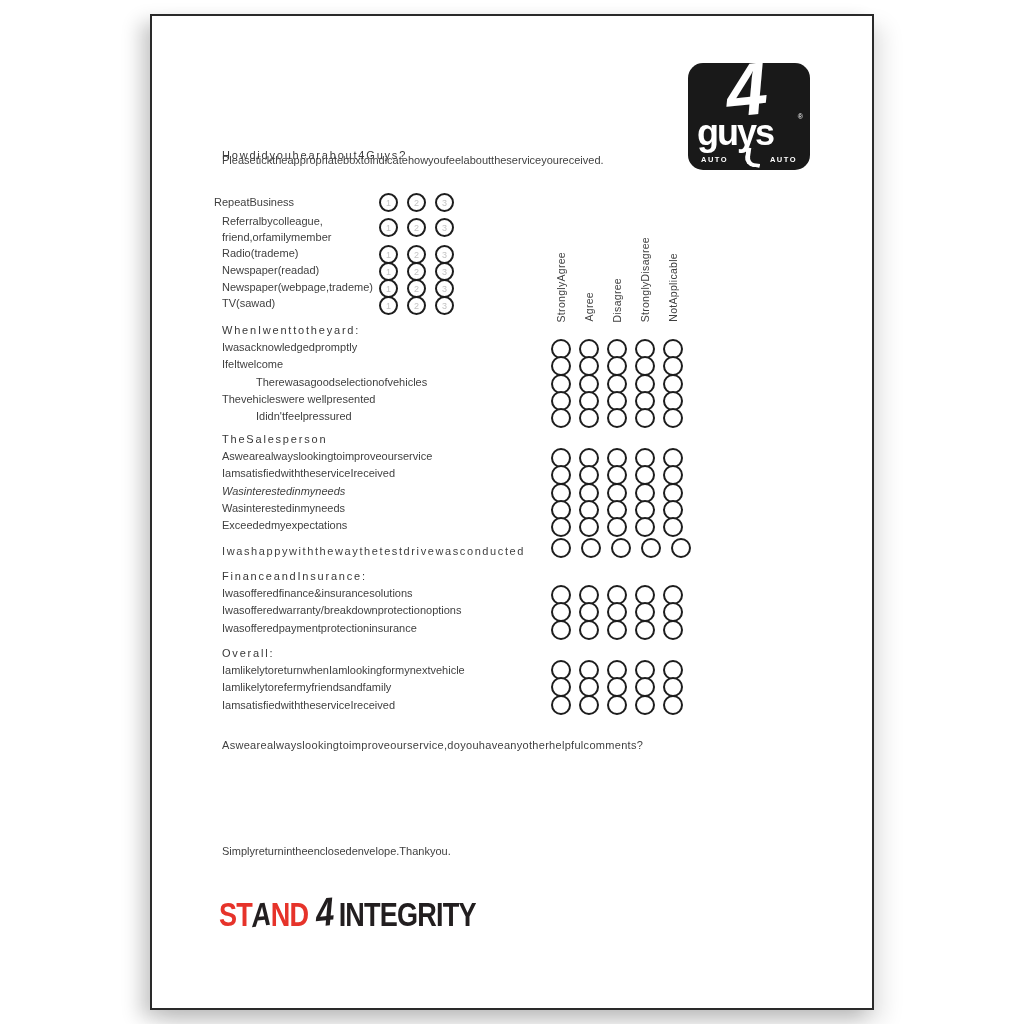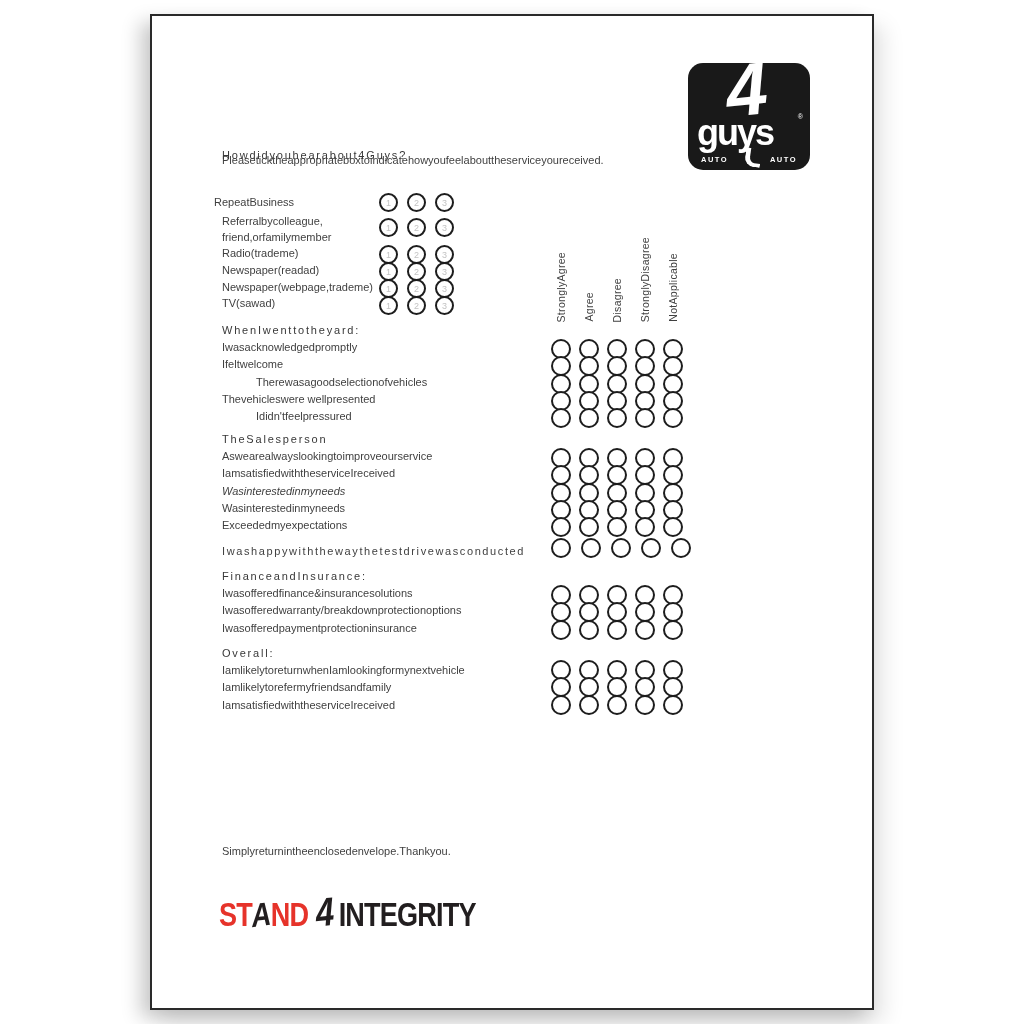--- a/index.html
+++ b/index.html
@@ -90,20 +90,21 @@
           <span>Disagree</span>
         </div>
         <div class="cell">
           <span>StronglyDisagree</span>
         </div>
         <div class="cell">
           <span>NotApplicable</span>
         </div>
       </div>
 
+    <div class="comments">Aswearealwayslookingtoimproveourservice,doyouhaveanyotherhelpfulcomments?</div>
 
     <div style="position:absolute;left:70px;top:745px;width:540px;height:78px;"></div>
 
     <div class="closing">Simplyreturnintheenclosedenvelope.Thankyou.</div>
 
     <div class="footer-logo">
       <span class="fl-red">ST</span><span class="fl-a">A</span><span class="fl-red">ND</span><span class="fl-4">4</span><span class="fl-blk">INTEGRITY</span>
     </div>
 
   <div class="lbl" style="left: 62px; top: 180px;">RepeatBusiness</div>

